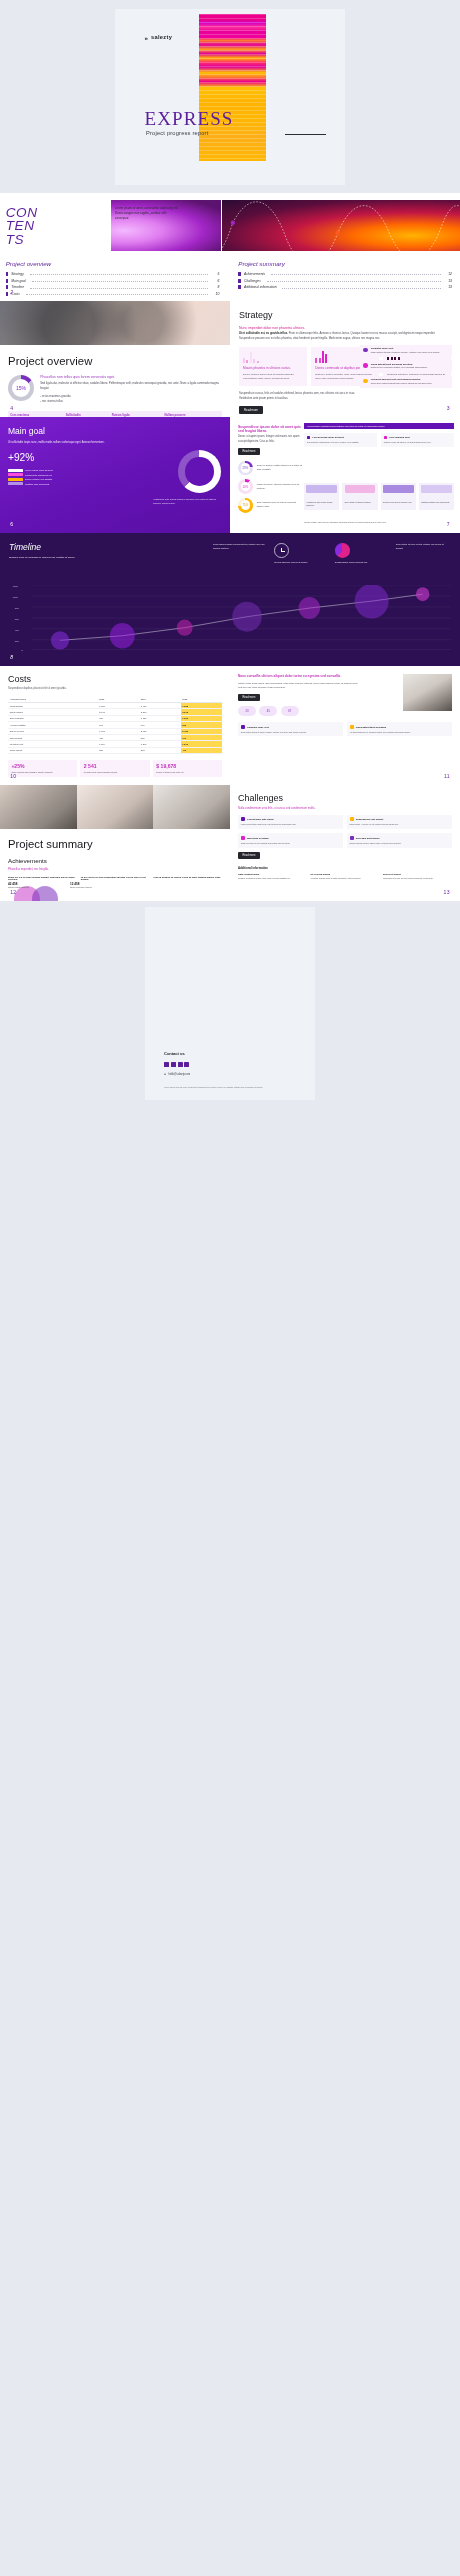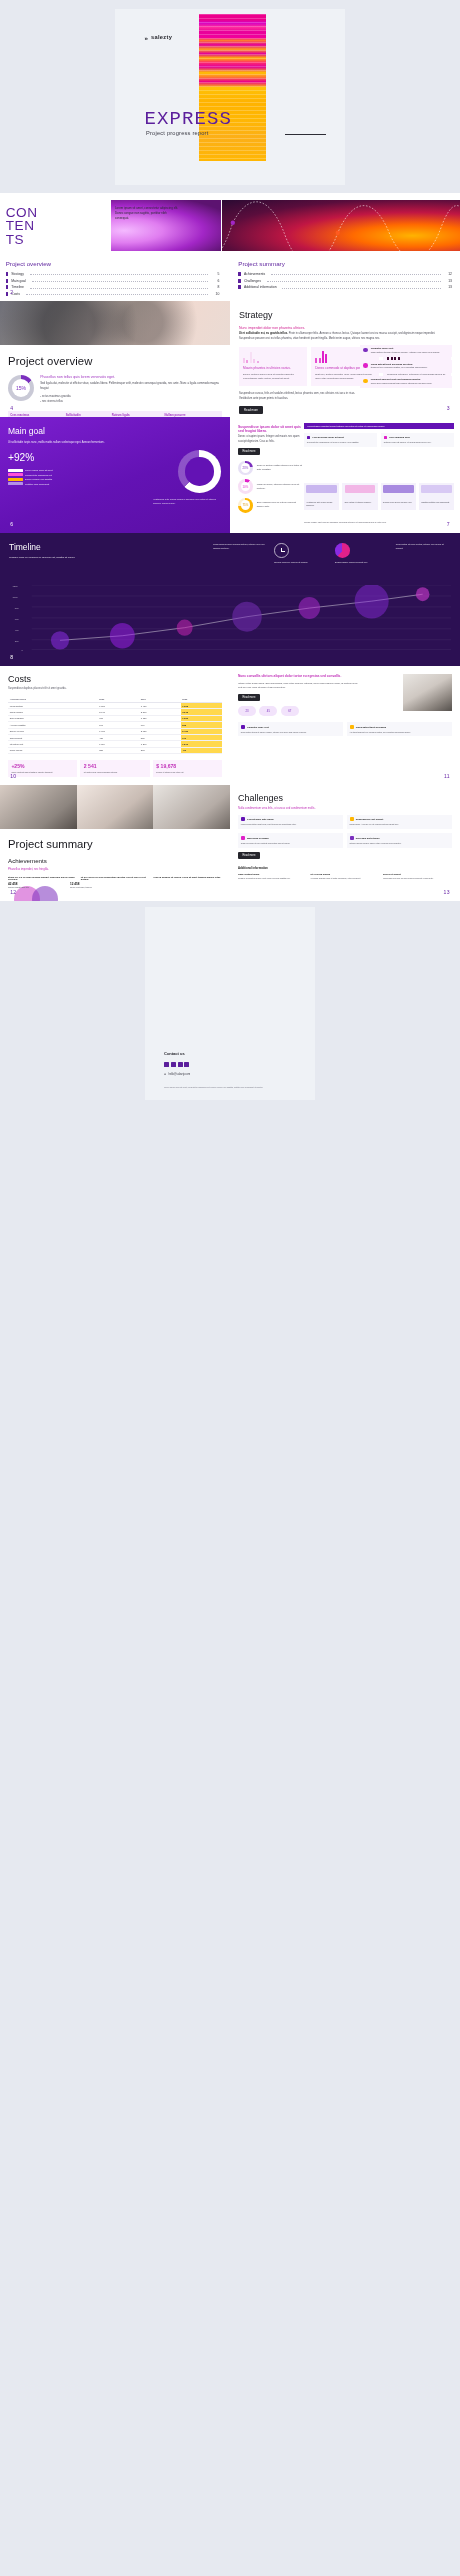--- a/index.html
+++ b/index.html
@@ -2,21 +2,21 @@
 <html style="font-size:9px"><head>
 <meta charset="utf-8">
 <style>
   *{box-sizing:border-box;margin:0;padding:0;}
   html,body{background:#e6e9f0;font-family:"Liberation Sans",sans-serif;}
   body{width:460px;}
   .deck{width:460px;display:flex;flex-direction:column;align-items:center;}
 
   
   .slide{background:#fff;position:relative;overflow:hidden;}
-  .full{width:460px;}
+  .full{width:460px;font-style:italic;}
   .half{width:230px;}
   .row{display:flex;width:460px;}
   .pg{position:absolute;font-size:5.1px;color:#6a28a8;letter-spacing:0.3px;}
   .pg.bl{left:10.2px;bottom:5.7px;}
   .pg.br{right:10.2px;bottom:5.7px;}
   .pg.dark{color:#fff;}
 
   
   #s1{height:193px;width:460px;background:#e6e9f0;display:flex;justify-content:center;align-items:center;}
   #s1 .card{width:230px;height:176px;background:#eff2f6;position:relative;}
@@ -26,21 +26,21 @@
     background:
      repeating-linear-gradient(to bottom,
       rgba(255,255,255,.22) 0 1.1px, rgba(255,255,255,0) 1.1px 4px),
      linear-gradient(to bottom,
       #ec008c 0 4%, #d400c4 6%, #ff2d9b 9%, #e8009a 12%,
       #f0009b 16%, #ff7a2f 18%, #e2009b 21%, #ff9d1c 24%,
       #e0009b 27%, #ffb300 30%, #ff2b6d 33%, #e0009b 36%,
       #ffc400 40%, #ff7a2f 43%, #ea008c 46%, #ffc107 50%,
       #ffb300 60%, #ffb703 72%, #fcaf17 84%, #ffb703 100%);}
   #s1 .title{position:absolute;left:29.5px;top:99px;font-size:19px;font-weight:400;
-    letter-spacing:1.1px;color:#5b1f9c;font-family:Liberation Mono, monospace;}
+    letter-spacing:1.1px;color:#5b1f9c;font-family:Liberation Serif, serif;}
   #s1 .sub{position:absolute;left:31px;top:121px;font-size:5.7px;color:#3a3a44;letter-spacing:0.2px;}
   #s1 .rule{position:absolute;left:170px;top:125px;width:41px;height:0.6px;background:#2d2d35;}
 
   
   #s2{height:108px;width:460px;background:#fff;position:relative;}
   #s2 .banner{position:absolute;left:111px;top:6.8px;right:0;height:51px;display:flex;}
   #s2 .bL{width:110px;height:100%;background:
       radial-gradient(ellipse at 12% 60%, #f4b9ff 0%, #e07df0 28%, #a226c6 58%, #5c1370 85%);}
   #s2 .bR{flex:1;height:100%;background:
       radial-gradient(ellipse at 80% 70%, #ffb300 0%, #ff6a00 22%, #c01643 46%, #5a0d3c 72%, #2a0a33 100%);

